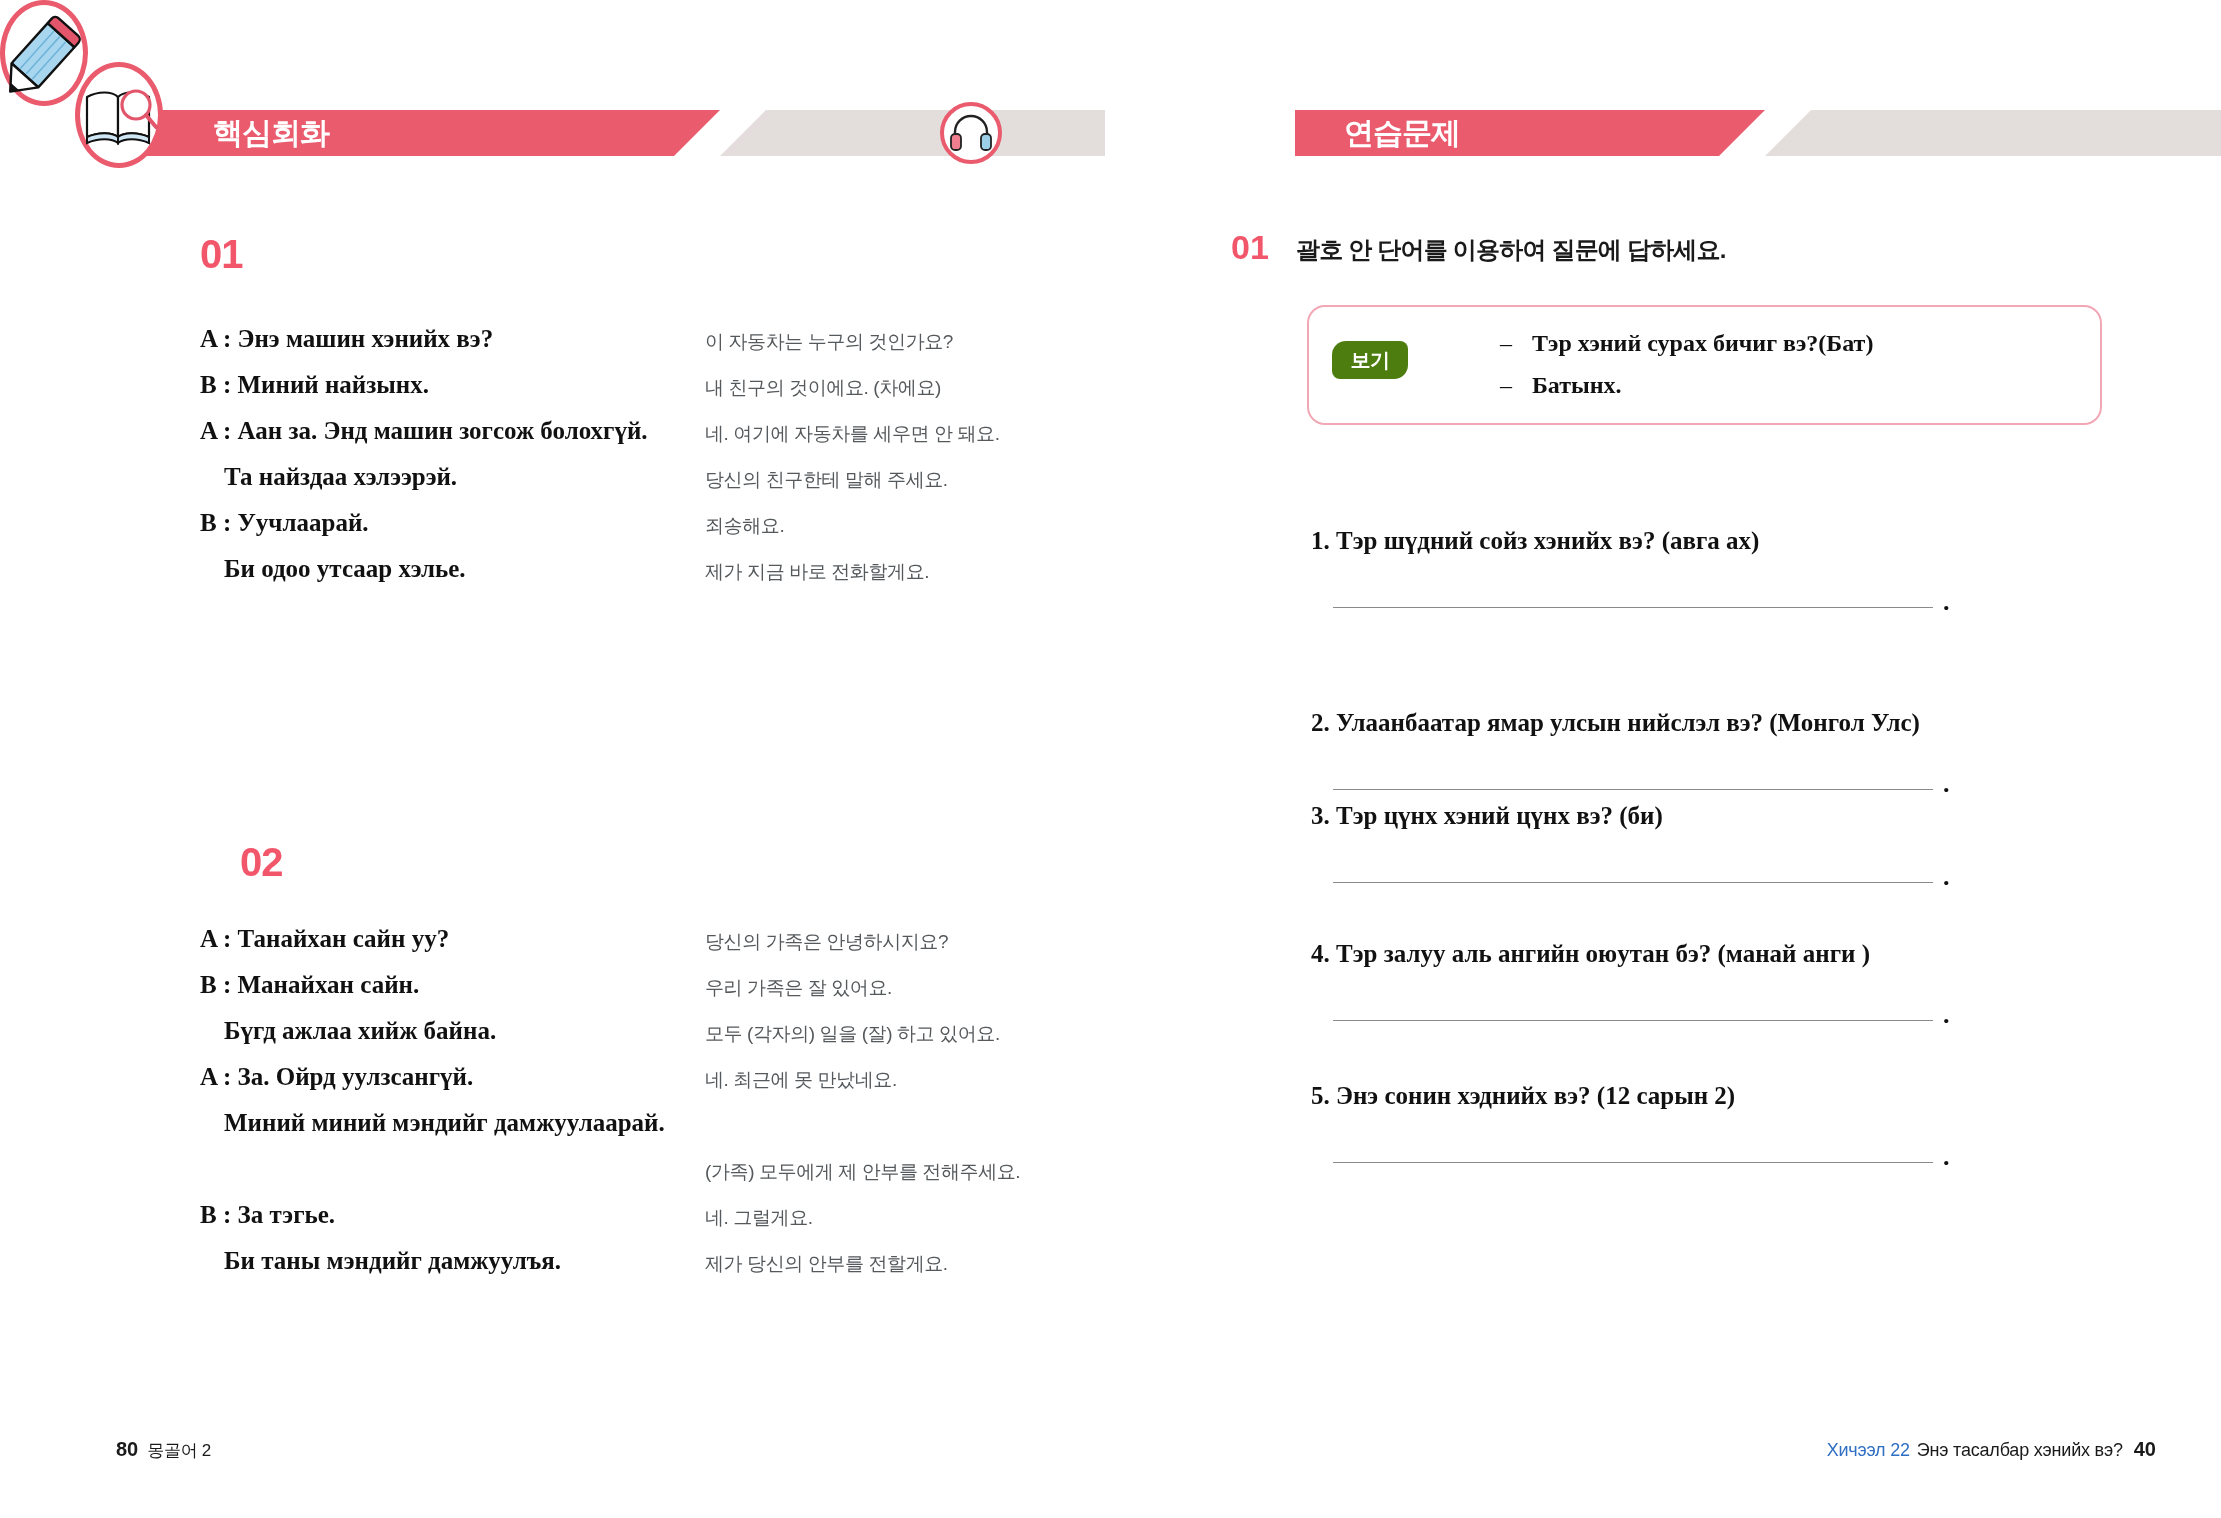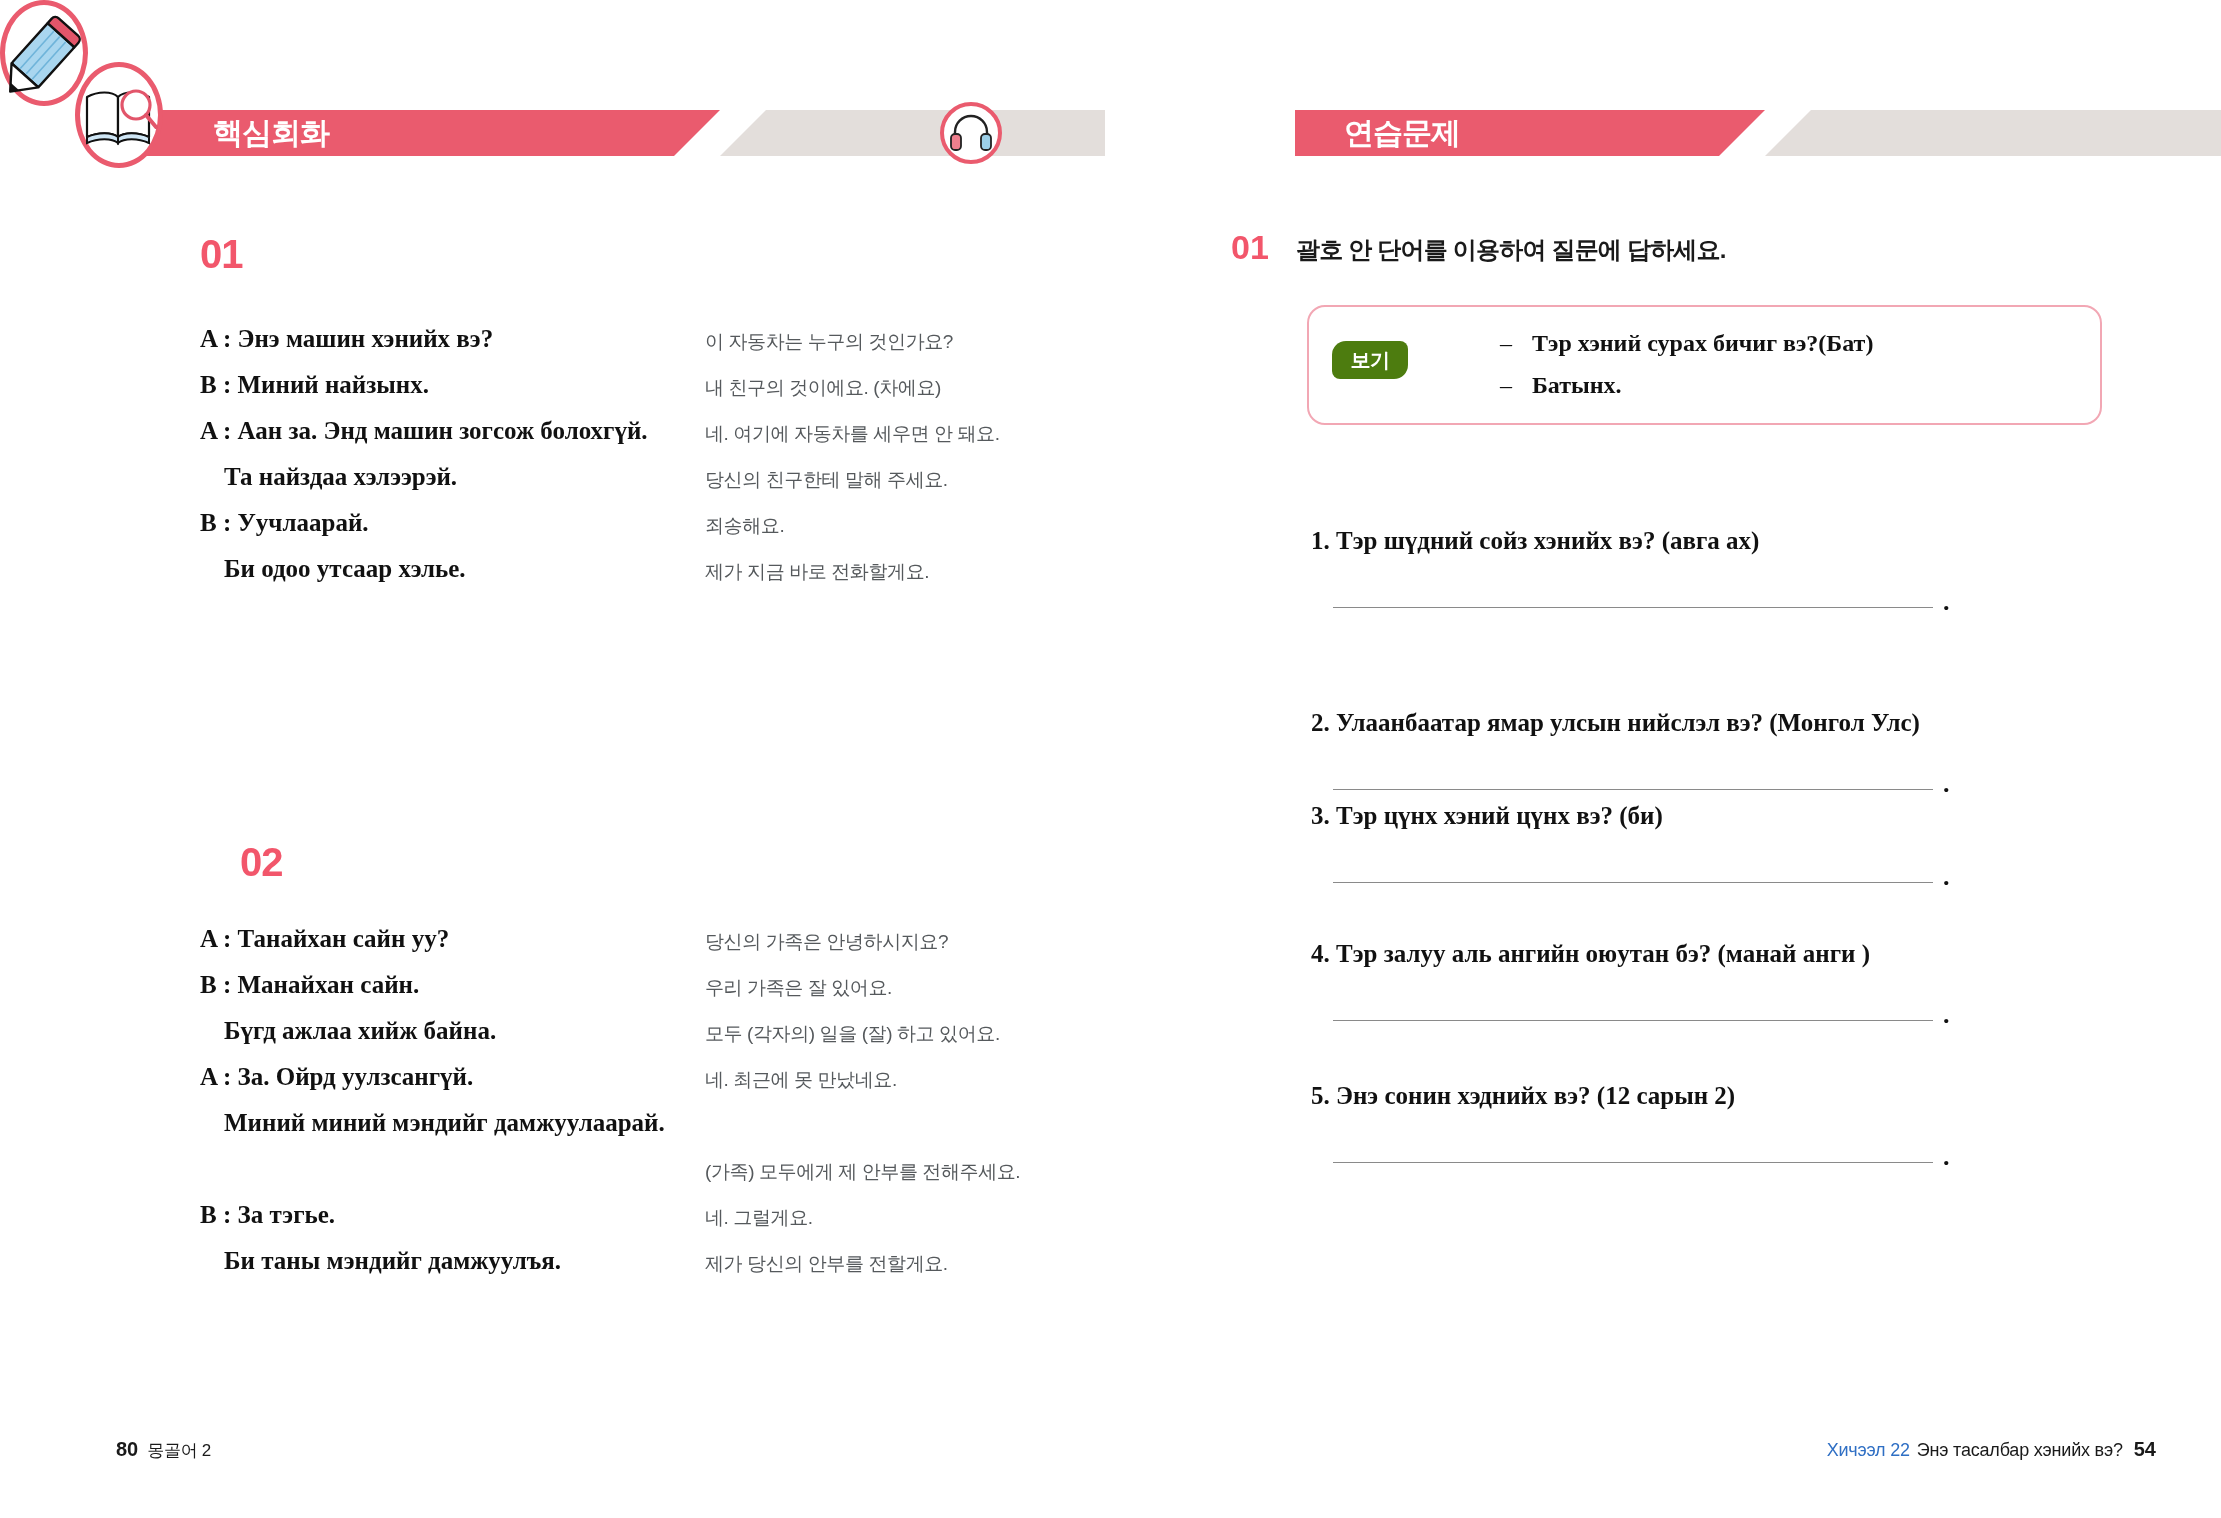--- a/index.html
+++ b/index.html
@@ -490,16 +490,16 @@
 
   <div class="q-item" style="top:1082px;">
     <div class="q-text">5. Энэ сонин хэднийх вэ? (12 сарын 2)</div>
     <div class="q-answer">
       <div class="q-rule"></div>
       <div class="q-period">.</div>
     </div>
   </div>
 
   <div class="footer-right">
-    <span class="f-lesson">Хичээл 22</span><span class="f-lesson-title">Энэ тасалбар хэнийх вэ?</span><span class="f-pagenum-r">54</span>
+    <span class="f-lesson">Хичээл 22</span><span class="f-lesson-title">Энэ тасалбар хэнийх вэ?</span><span class="f-pagenum-r">40</span>
   </div>
 
 </div>
 
 </body></html>

